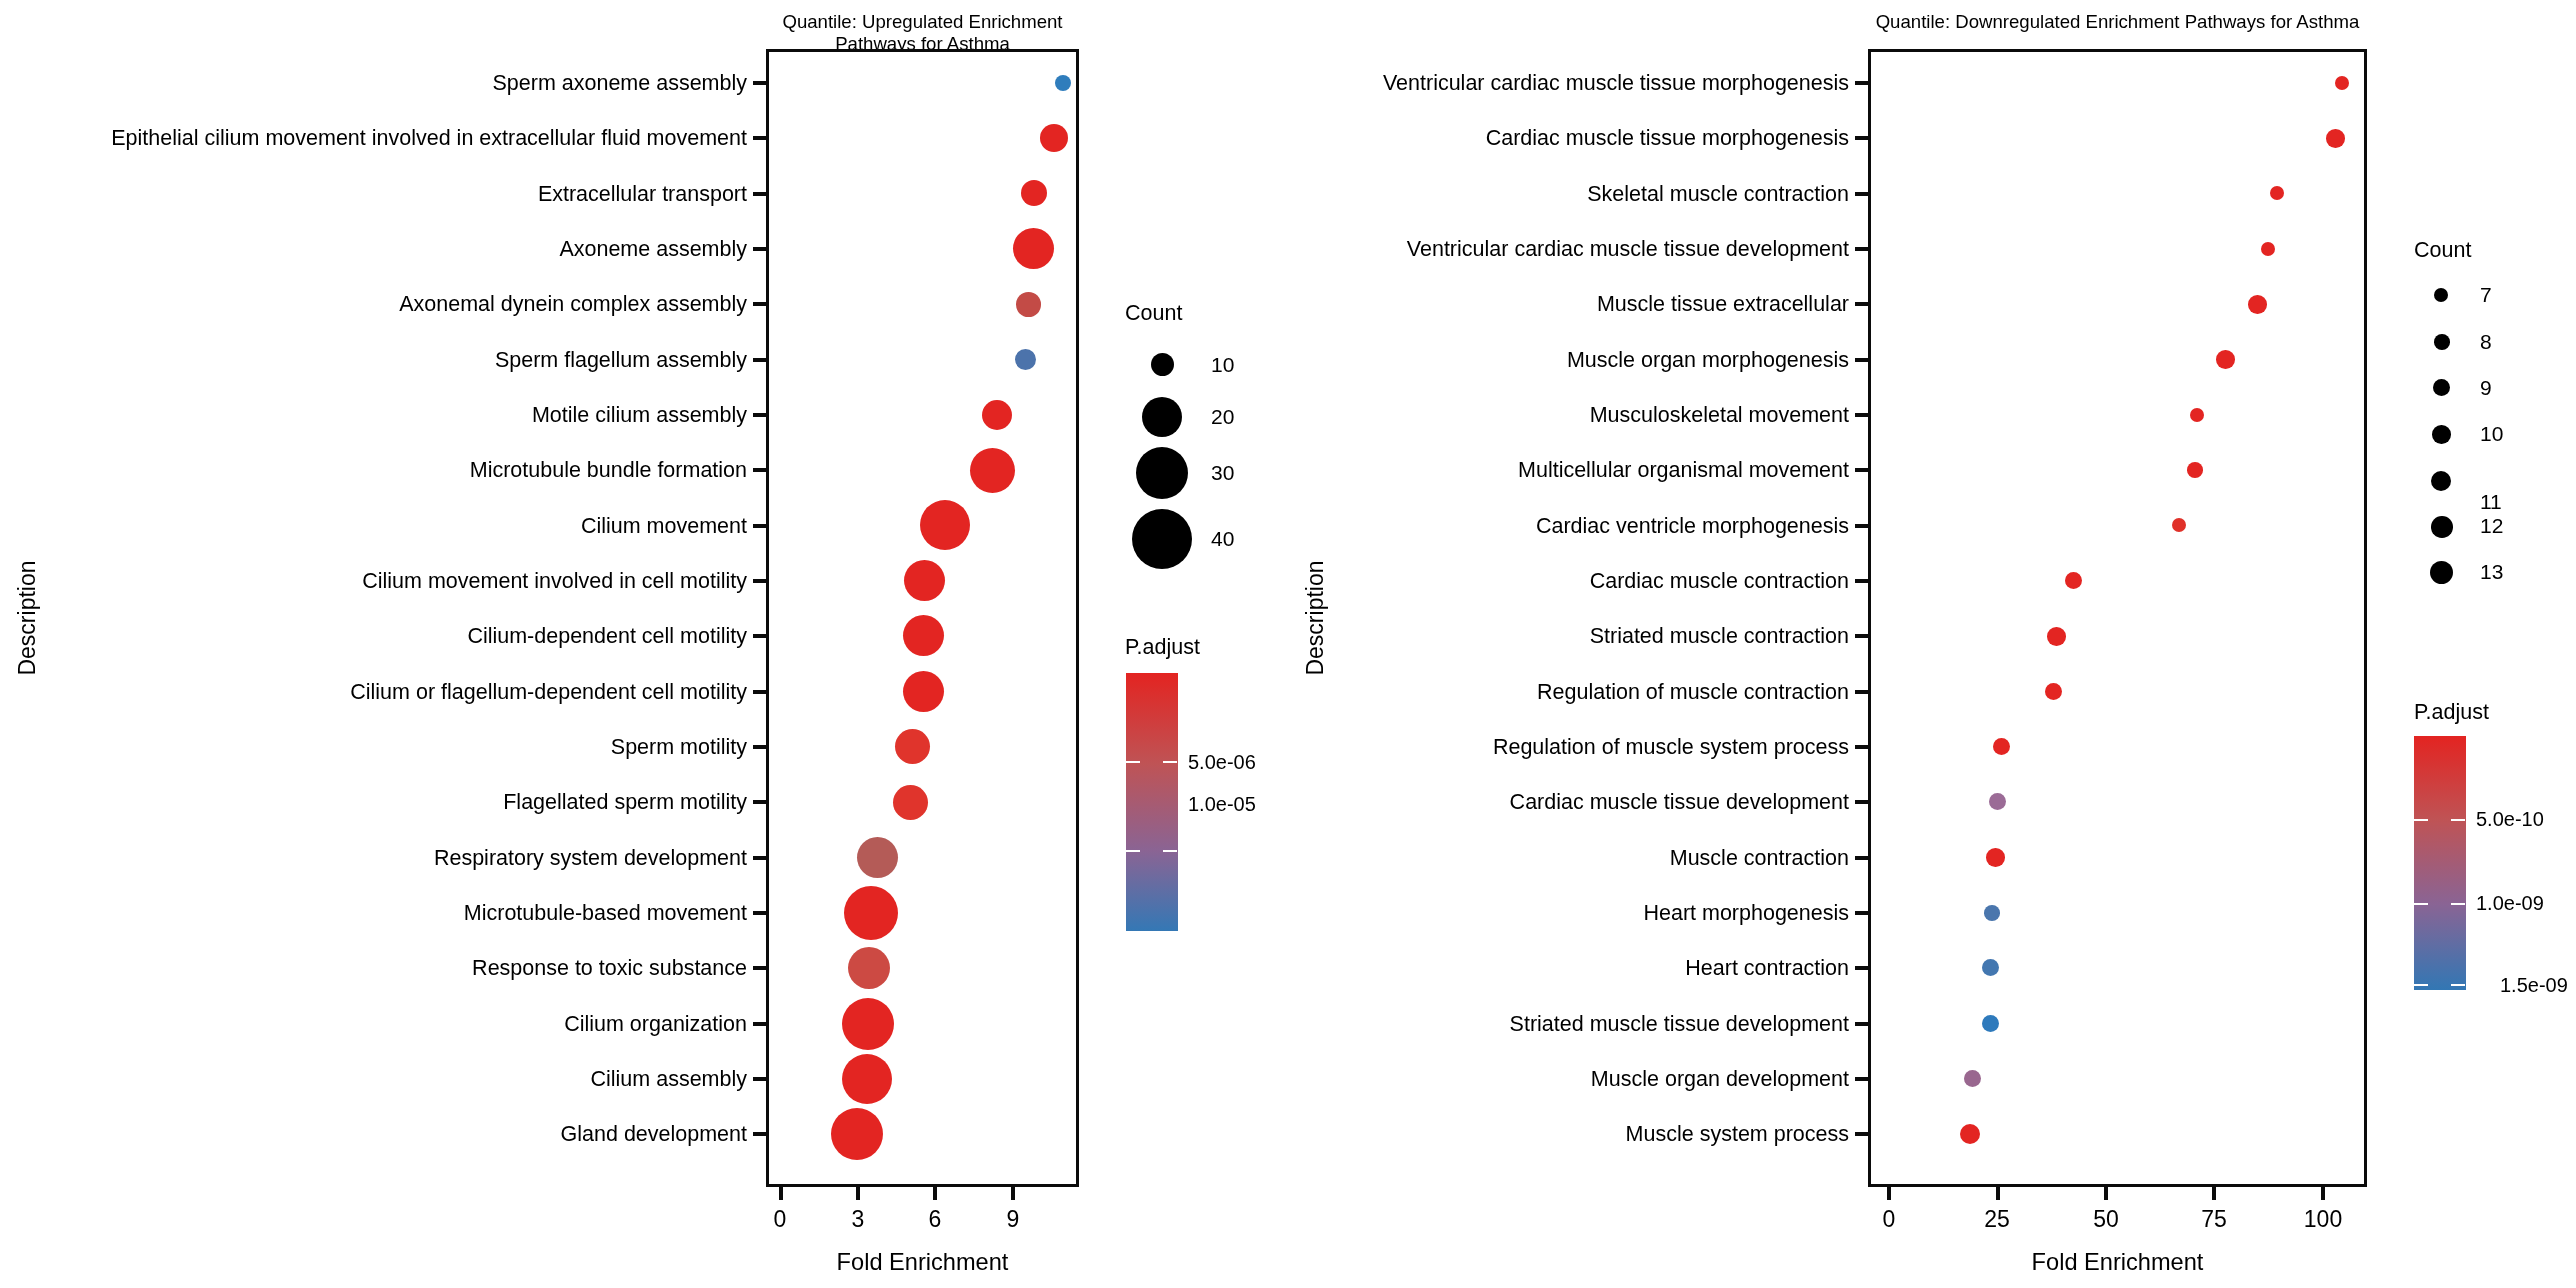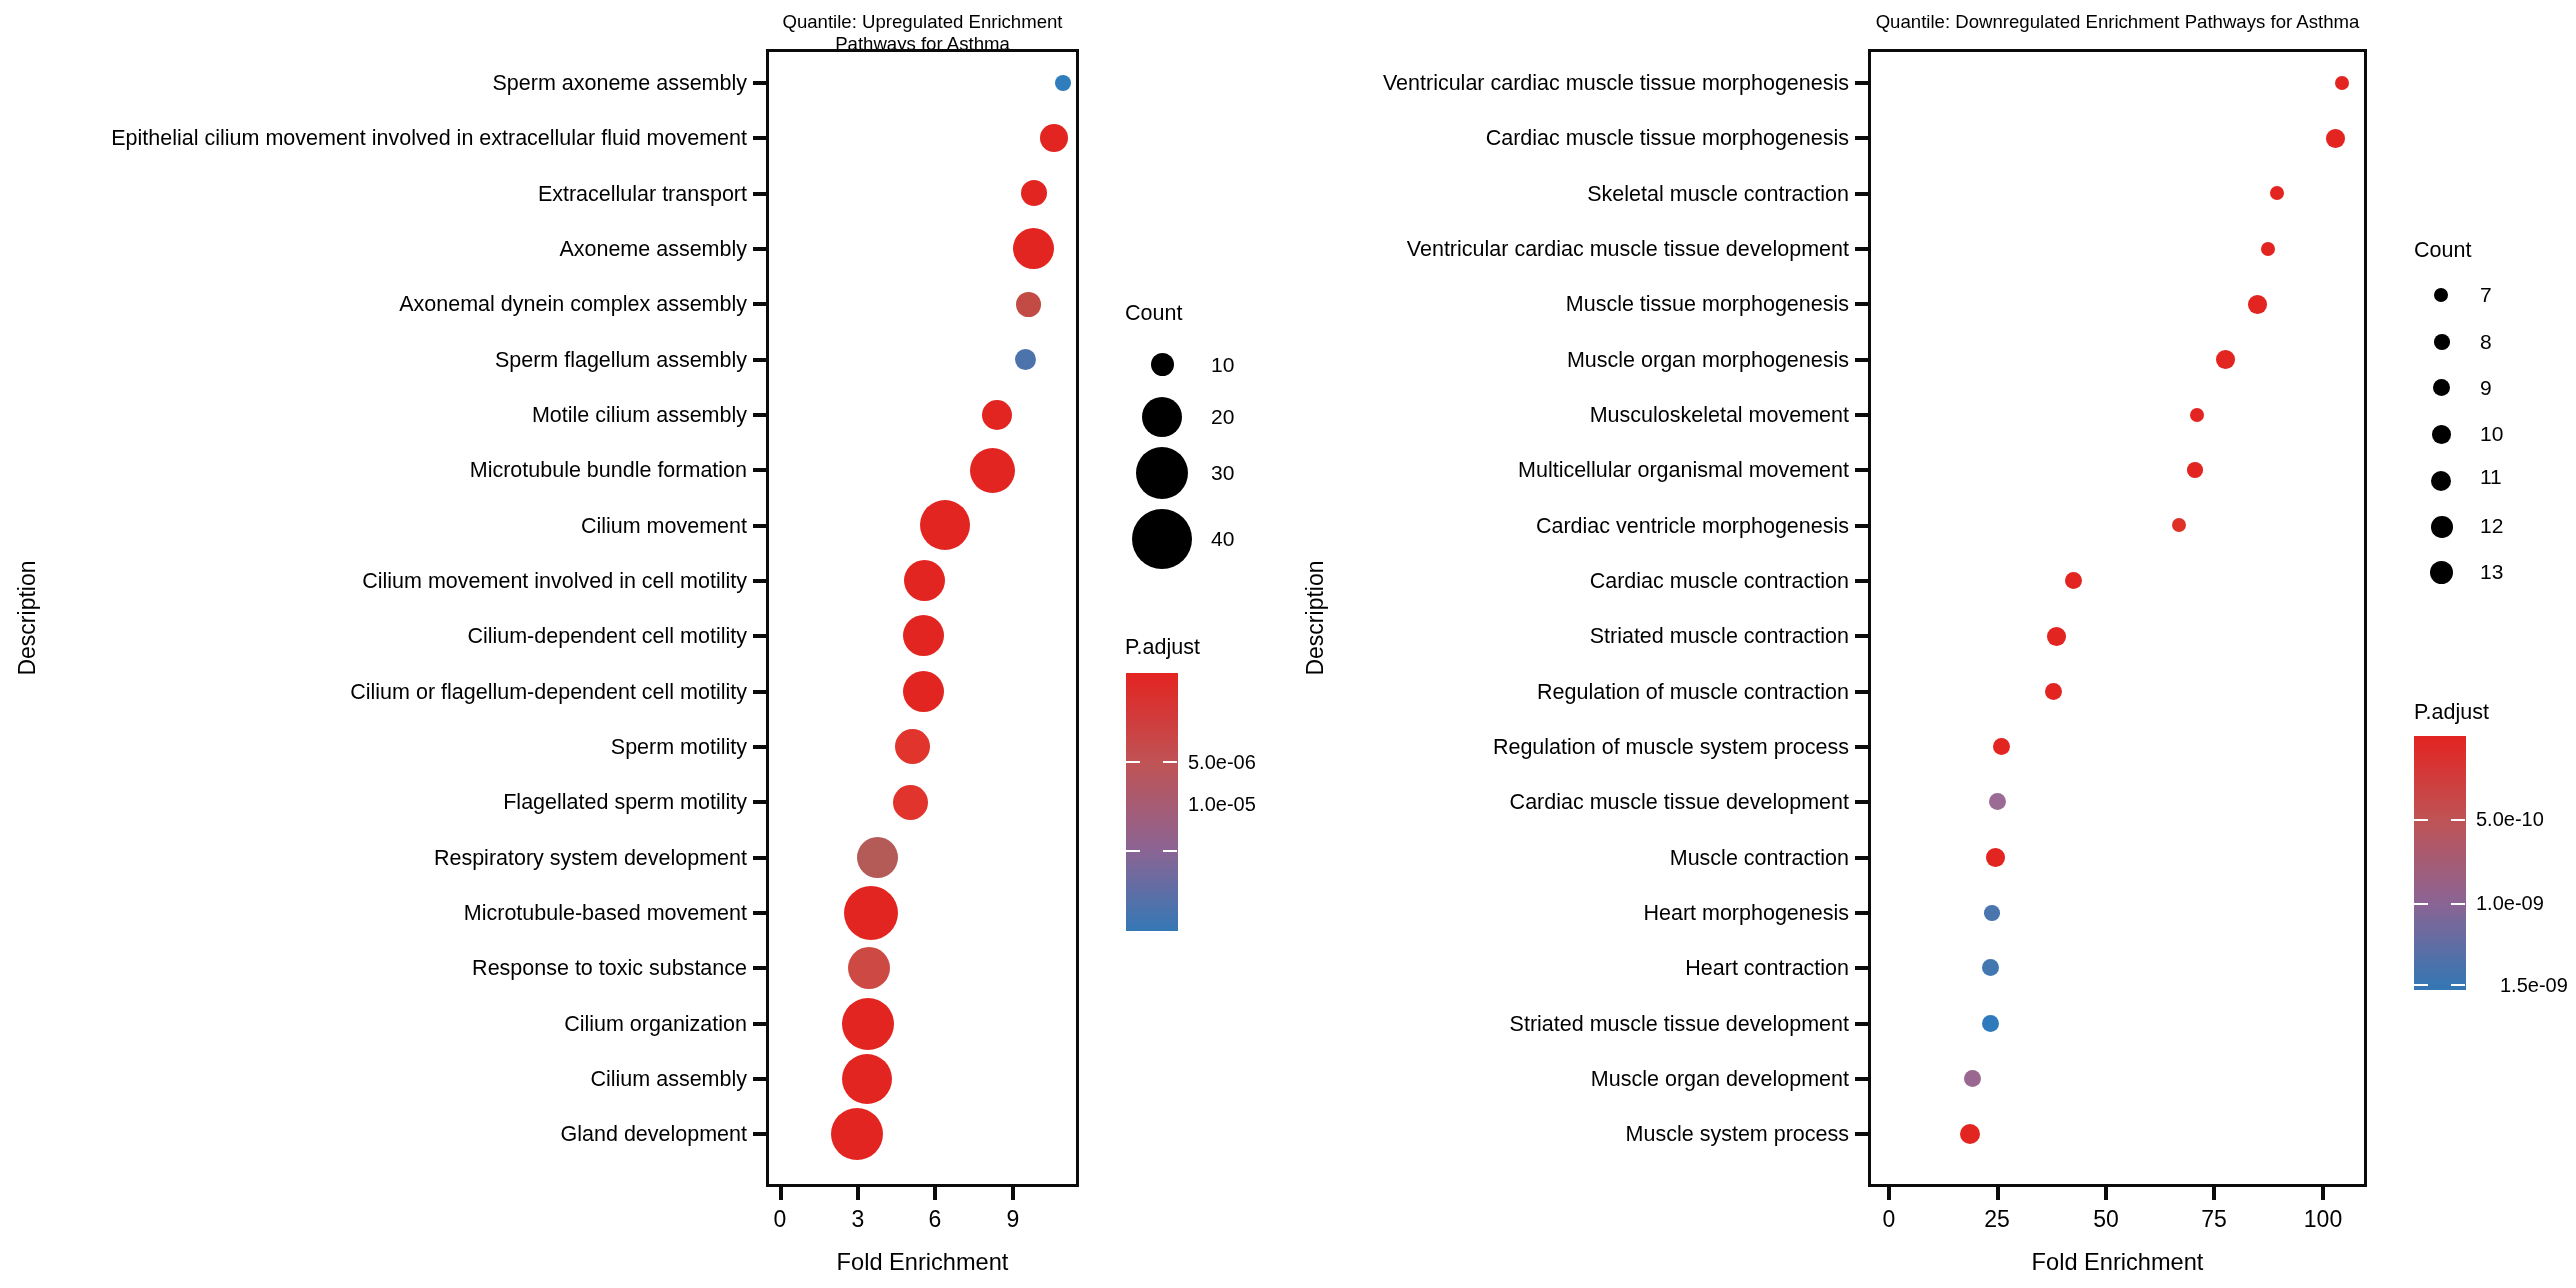--- a/index.html
+++ b/index.html
@@ -144,21 +144,21 @@
     <div class="cbar-tick" style="left: 1163px; top: 850px; width: 14.3px;"></div>
     <div class="cbar-label" style="left: 1188px; top: 793px;">1.0e-05</div>
     <div class="ytick-label" style="left: 1062px; width: 787px; top: 70px;">Ventricular cardiac muscle tissue morphogenesis</div>
     <div class="tickmark" style="left: 1855px; top: 81px; width: 13px; height: 3.6px;"></div>
     <div class="ytick-label" style="left: 1062px; width: 787px; top: 125px;">Cardiac muscle tissue morphogenesis</div>
     <div class="tickmark" style="left: 1855px; top: 136px; width: 13px; height: 3.6px;"></div>
     <div class="ytick-label" style="left: 1062px; width: 787px; top: 181px;">Skeletal muscle contraction</div>
     <div class="tickmark" style="left: 1855px; top: 192px; width: 13px; height: 3.6px;"></div>
     <div class="ytick-label" style="left: 1062px; width: 787px; top: 236px;">Ventricular cardiac muscle tissue development</div>
     <div class="tickmark" style="left: 1855px; top: 247px; width: 13px; height: 3.6px;"></div>
-    <div class="ytick-label" style="left: 1062px; width: 787px; top: 291px;">Muscle tissue morphogenesis</div>
+    <div class="ytick-label" style="left: 1062px; width: 787px; top: 291px;">Muscle tissue extracellular</div>
     <div class="tickmark" style="left: 1855px; top: 302px; width: 13px; height: 3.6px;"></div>
     <div class="ytick-label" style="left: 1062px; width: 787px; top: 347px;">Muscle organ morphogenesis</div>
     <div class="tickmark" style="left: 1855px; top: 358px; width: 13px; height: 3.6px;"></div>
     <div class="ytick-label" style="left: 1062px; width: 787px; top: 402px;">Musculoskeletal movement</div>
     <div class="tickmark" style="left: 1855px; top: 413px; width: 13px; height: 3.6px;"></div>
     <div class="ytick-label" style="left: 1062px; width: 787px; top: 457px;">Multicellular organismal movement</div>
     <div class="tickmark" style="left: 1855px; top: 468px; width: 13px; height: 3.6px;"></div>
     <div class="ytick-label" style="left: 1062px; width: 787px; top: 513px;">Cardiac ventricle morphogenesis</div>
     <div class="tickmark" style="left: 1855px; top: 524px; width: 13px; height: 3.6px;"></div>
     <div class="ytick-label" style="left: 1062px; width: 787px; top: 568px;">Cardiac muscle contraction</div>
@@ -215,21 +215,21 @@
     <div class="dot" style="left: 1960px; top: 1124px; width: 20px; height: 20px; background: rgb(227, 37, 34);"></div>
     <div class="legend-dot" style="left: 2434px; top: 288px; width: 14.3px; height: 14.3px;"></div>
     <div class="legend-label" style="left: 2480px; top: 283px;">7</div>
     <div class="legend-dot" style="left: 2434px; top: 334px; width: 15.7px; height: 15.7px;"></div>
     <div class="legend-label" style="left: 2480px; top: 330px;">8</div>
     <div class="legend-dot" style="left: 2433px; top: 379px; width: 17px; height: 17px;"></div>
     <div class="legend-label" style="left: 2480px; top: 376px;">9</div>
     <div class="legend-dot" style="left: 2432px; top: 425px; width: 18.6px; height: 18.6px;"></div>
     <div class="legend-label" style="left: 2480px; top: 422px;">10</div>
     <div class="legend-dot" style="left: 2431px; top: 471px; width: 20px; height: 20px;"></div>
-    <div class="legend-label" style="left: 2480px; top: 465px; text-align: right;">11</div>
+    <div class="legend-label" style="left: 2480px; top: 490px; text-align: right;">11</div>
     <div class="legend-dot" style="left: 2431px; top: 516px; width: 21.5px; height: 21.5px;"></div>
     <div class="legend-label" style="left: 2480px; top: 514px;">12</div>
     <div class="legend-dot" style="left: 2430px; top: 561px; width: 23px; height: 23px;"></div>
     <div class="legend-label" style="left: 2480px; top: 560px;">13</div>
     <div class="cbar-tick" style="left: 2414px; top: 819px; width: 14.3px;"></div>
     <div class="cbar-tick" style="left: 2451px; top: 819px; width: 14.3px;"></div>
     <div class="cbar-label" style="left: 2476px; top: 808px;">5.0e-10</div>
     <div class="cbar-tick" style="left: 2414px; top: 903px; width: 14.3px;"></div>
     <div class="cbar-tick" style="left: 2451px; top: 903px; width: 14.3px;"></div>
     <div class="cbar-label" style="left: 2476px; top: 892px;">1.0e-09</div>

